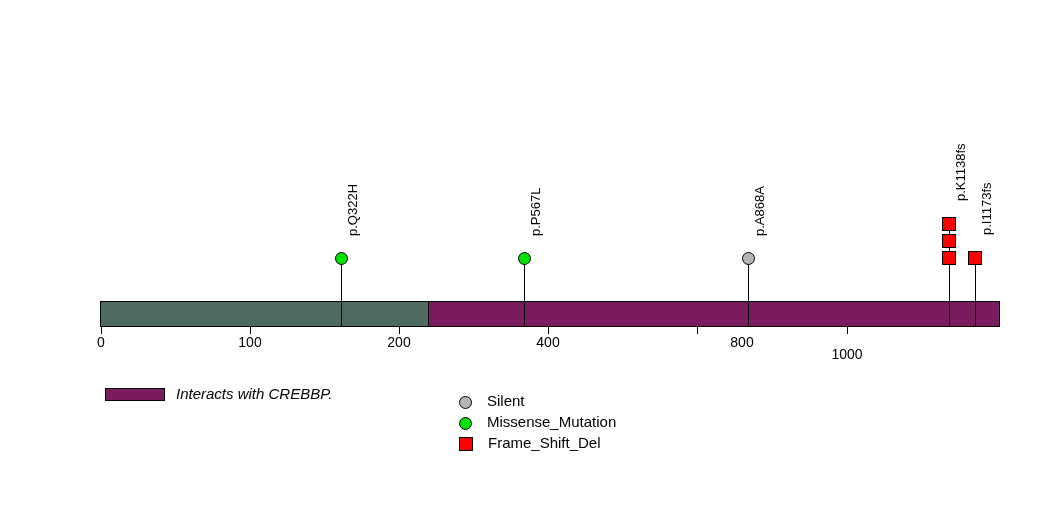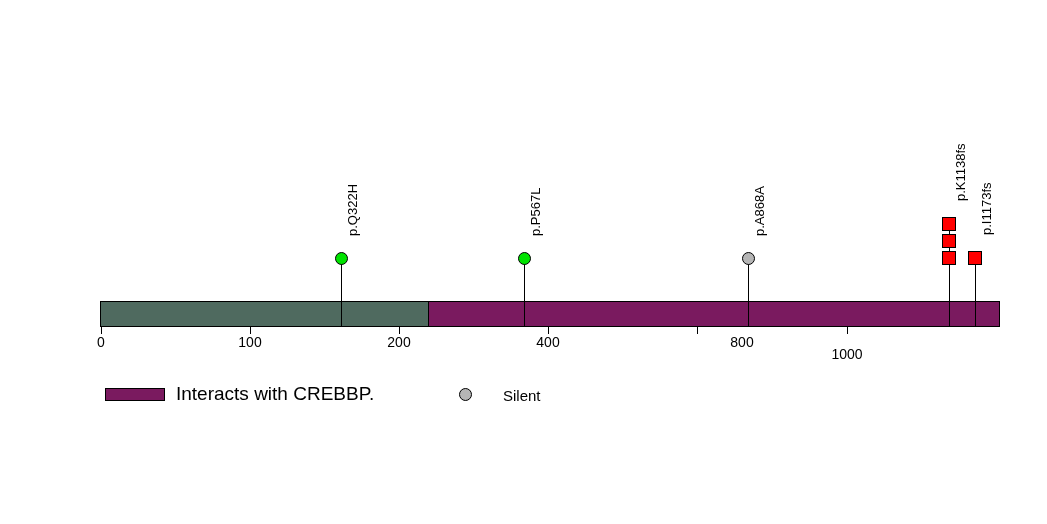--- a/index.html
+++ b/index.html
@@ -101,35 +101,35 @@
     align-items: center;
   }
   .legend-domain-swatch {
     box-sizing: border-box;
     width: 60px;
     height: 13px;
     border: 1px solid #000000;
     margin-right: 11px;
   }
   .legend-domain-label {
-    font-size: 19px;
+    font-size: 15px;
     line-height: 16px;
     white-space: nowrap;
+    font-style: italic;
   }
 
   .legend-mut {
     position: absolute;
     left: 459px;
     top: 388px;
   }
   .legend-mut-row {
     display: flex;
-    align-items: flex-start;
+    align-items: flex-end;
     height: 21px;
-    gap: 16px;
   }
   .legend-mut-mark {
     width: 14px;
     height: 14px;
     box-sizing: border-box;
     border: 1px solid #000000;
     margin-right: 15px;
     flex: 0 0 auto;
   }
   .legend-mut-mark.circle { border-radius: 50%; width: 13px; height: 13px; }
@@ -186,14 +186,22 @@
     </div>
     <div class="legend-domain">
       <div class="legend-domain-swatch" style="background: rgb(122, 26, 95);"></div>
       <div class="legend-domain-label">Interacts with CREBBP.</div>
     </div>
     <div class="legend-mut">
       <div class="legend-mut-row">
         <div class="legend-mut-mark circle" style="background: rgb(181, 181, 181);"></div>
         <div class="legend-mut-label">Silent</div>
       </div>
+      <div class="legend-mut-row">
+        <div class="legend-mut-mark circle" style="background: rgb(0, 227, 0);"></div>
+        <div class="legend-mut-label">Missense_Mutation</div>
+      </div>
+      <div class="legend-mut-row">
+        <div class="legend-mut-mark" style="background: rgb(255, 0, 0);"></div>
+        <div class="legend-mut-label">Frame_Shift_Del</div>
+      </div>
     </div>
   </div>
 
 </body></html>

